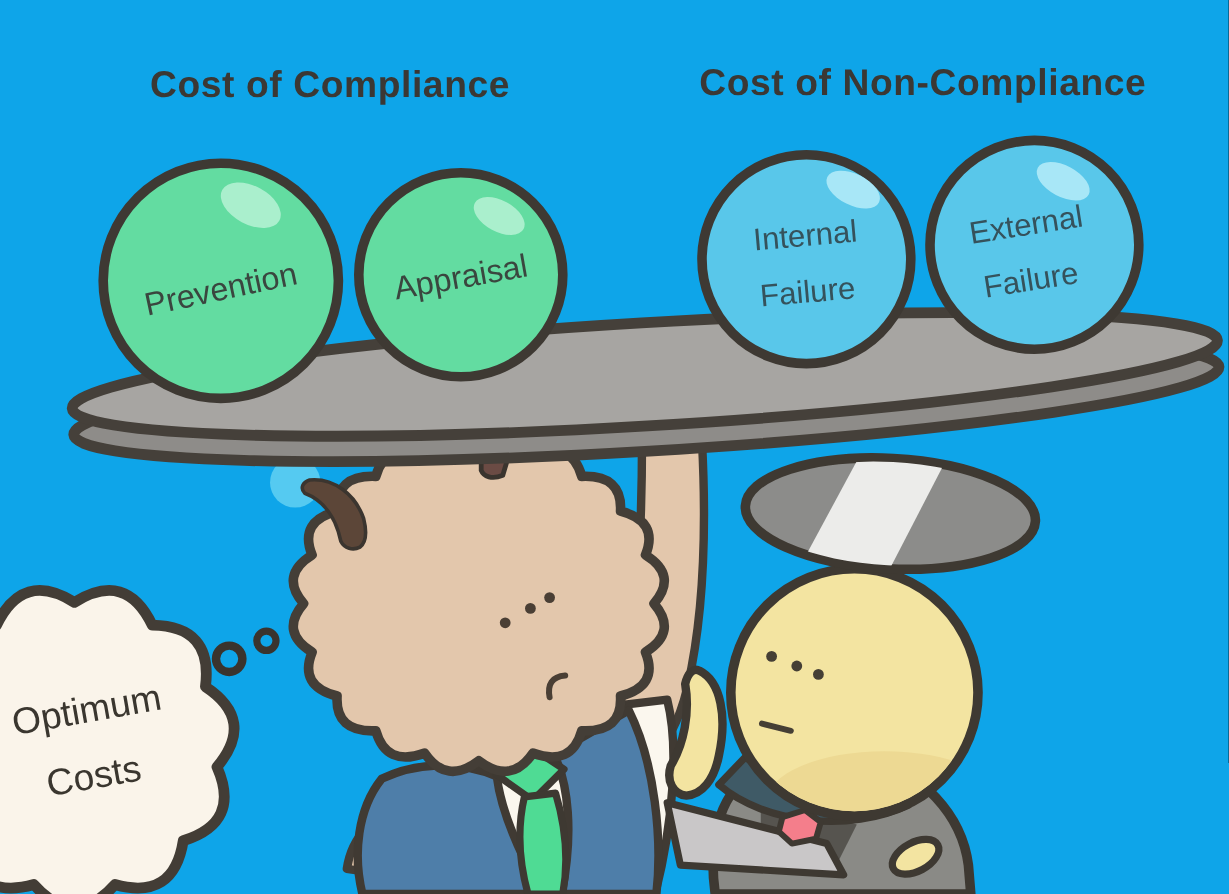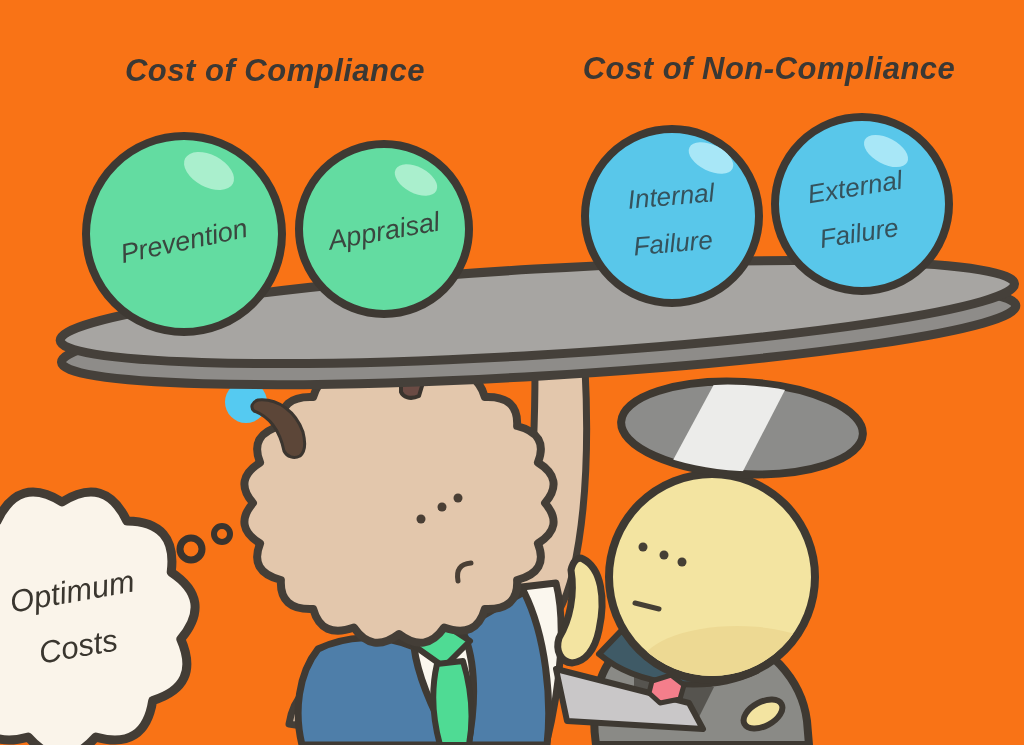--- a/index.html
+++ b/index.html
@@ -1,18 +1,18 @@
 <!DOCTYPE html>
 <html><head>
 <meta charset="utf-8">
 <style>
   html,body{margin:0;padding:0;background:#000;}
   .stage{
-    position:relative;width:1024px;height:745px;background:#f97316;
-    overflow:hidden;font-family:"Liberation Sans",sans-serif;font-style:italic;
+    position:relative;width:1024px;height:745px;background:#0ea5e9;
+    overflow:hidden;font-family:"Liberation Sans",sans-serif;
   }
   svg{position:absolute;left:0;top:0;}
   text{font-family:"Liberation Sans",sans-serif;}
   .headline{font-size:31px;font-weight:bold;letter-spacing:.5px;}
   .ball-label{font-size:27px;font-weight:500;}
   .ball-label-sm{font-size:26px;font-weight:500;}
   .cloud-label{font-size:31px;font-weight:500;}
   path,ellipse,circle,polygon{stroke-linejoin:round;stroke-linecap:round;}
 </style>
 </head>

